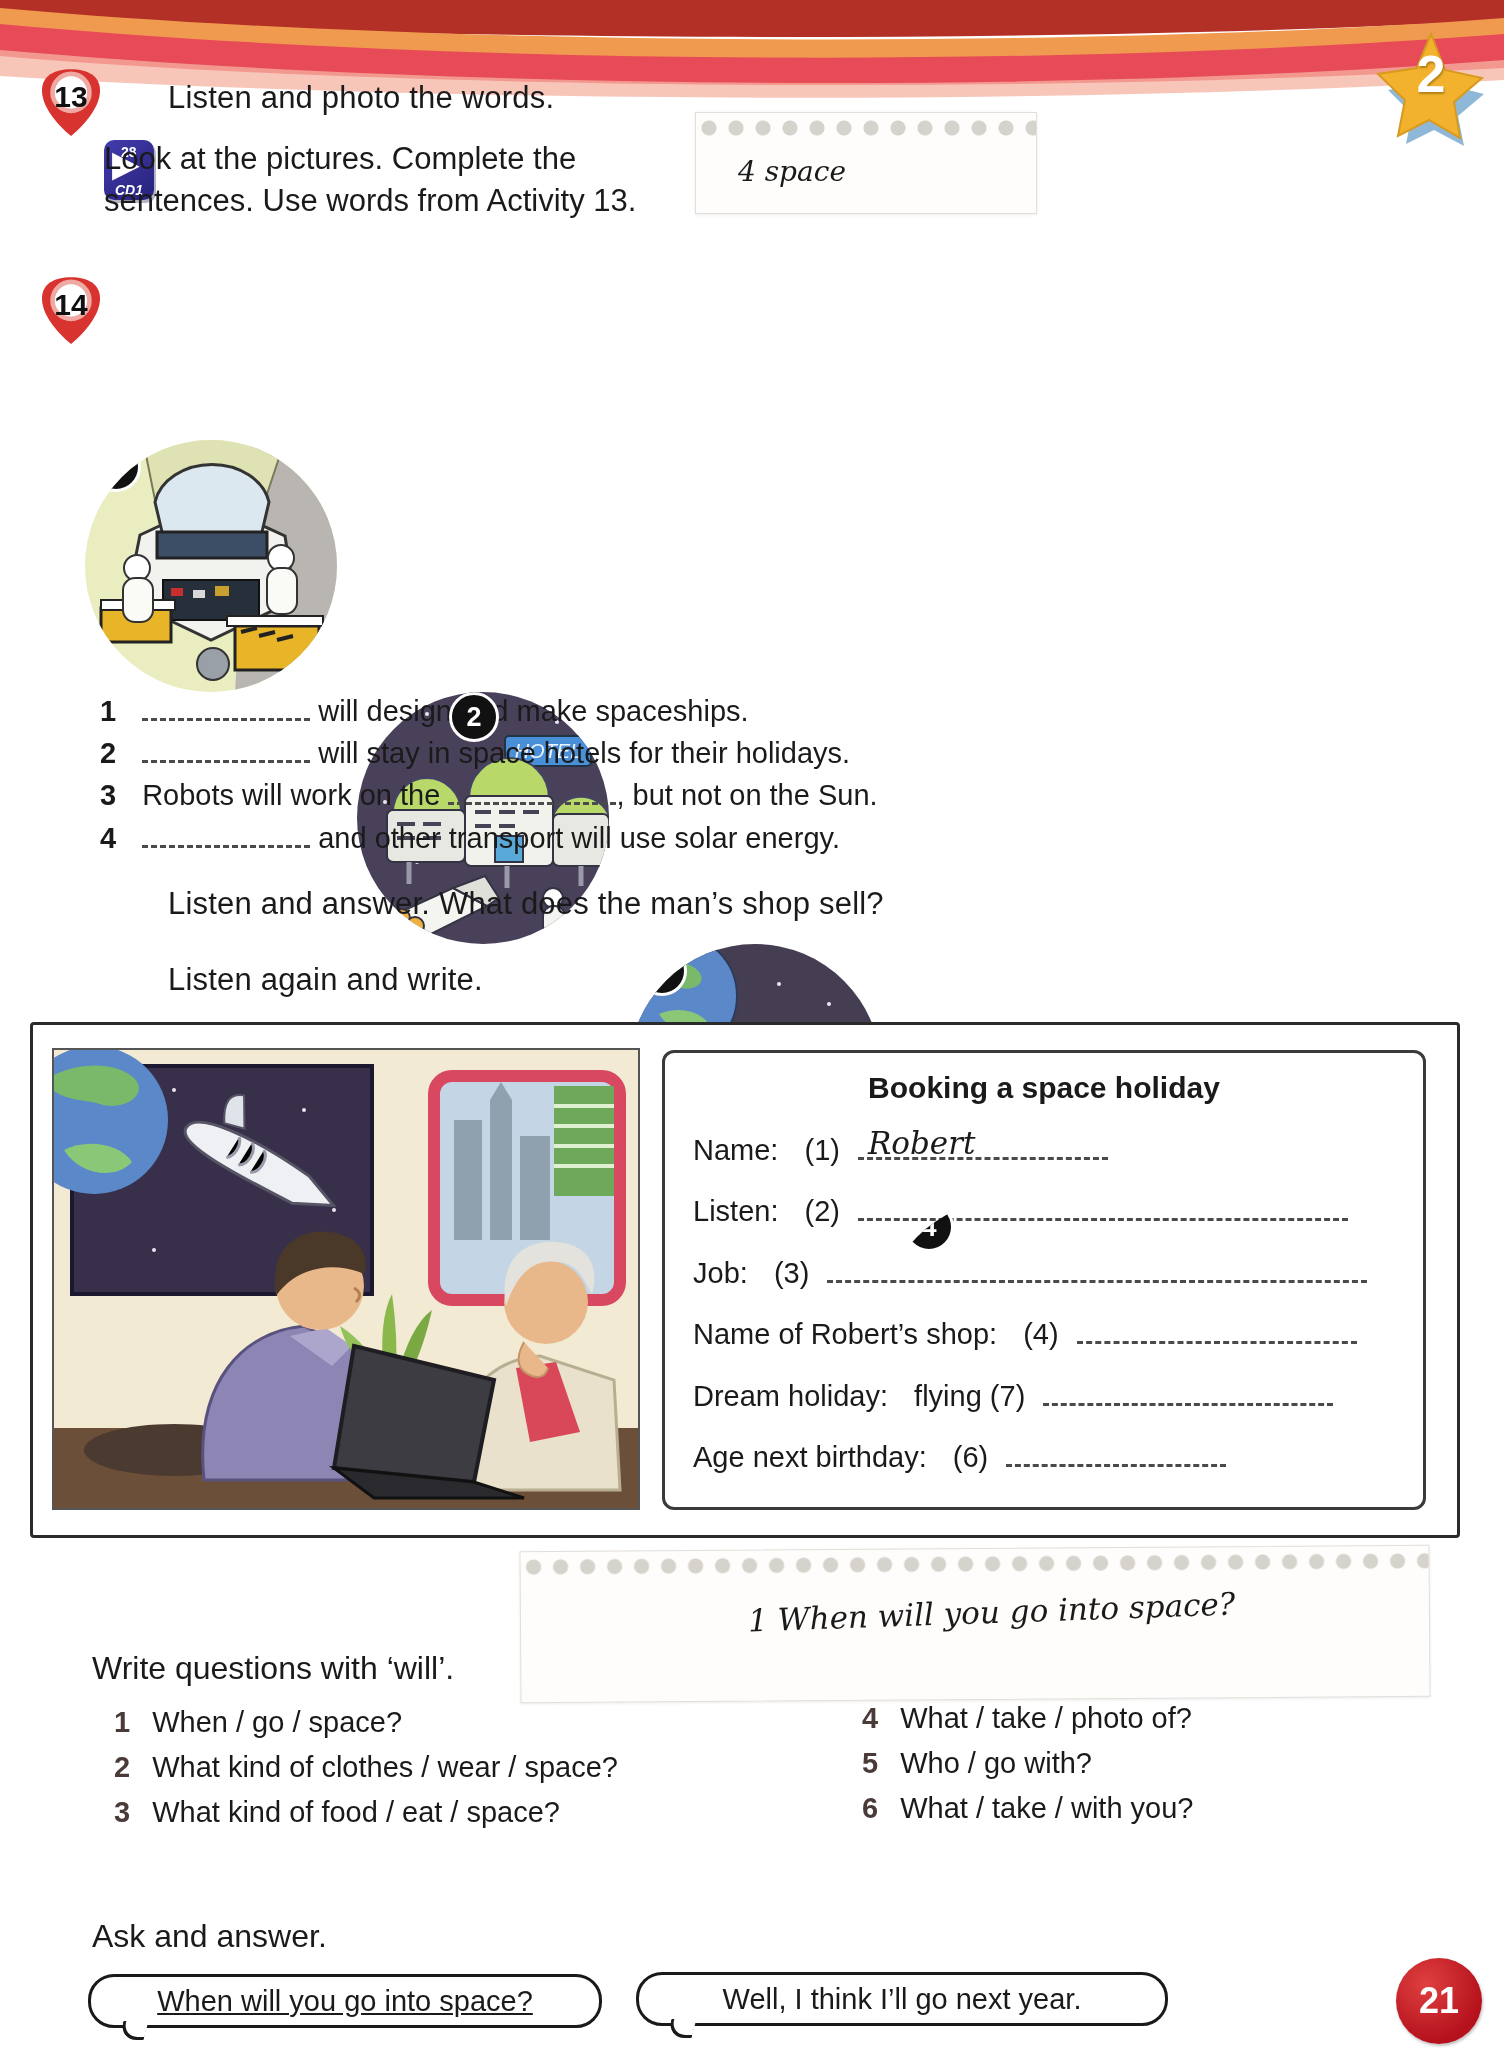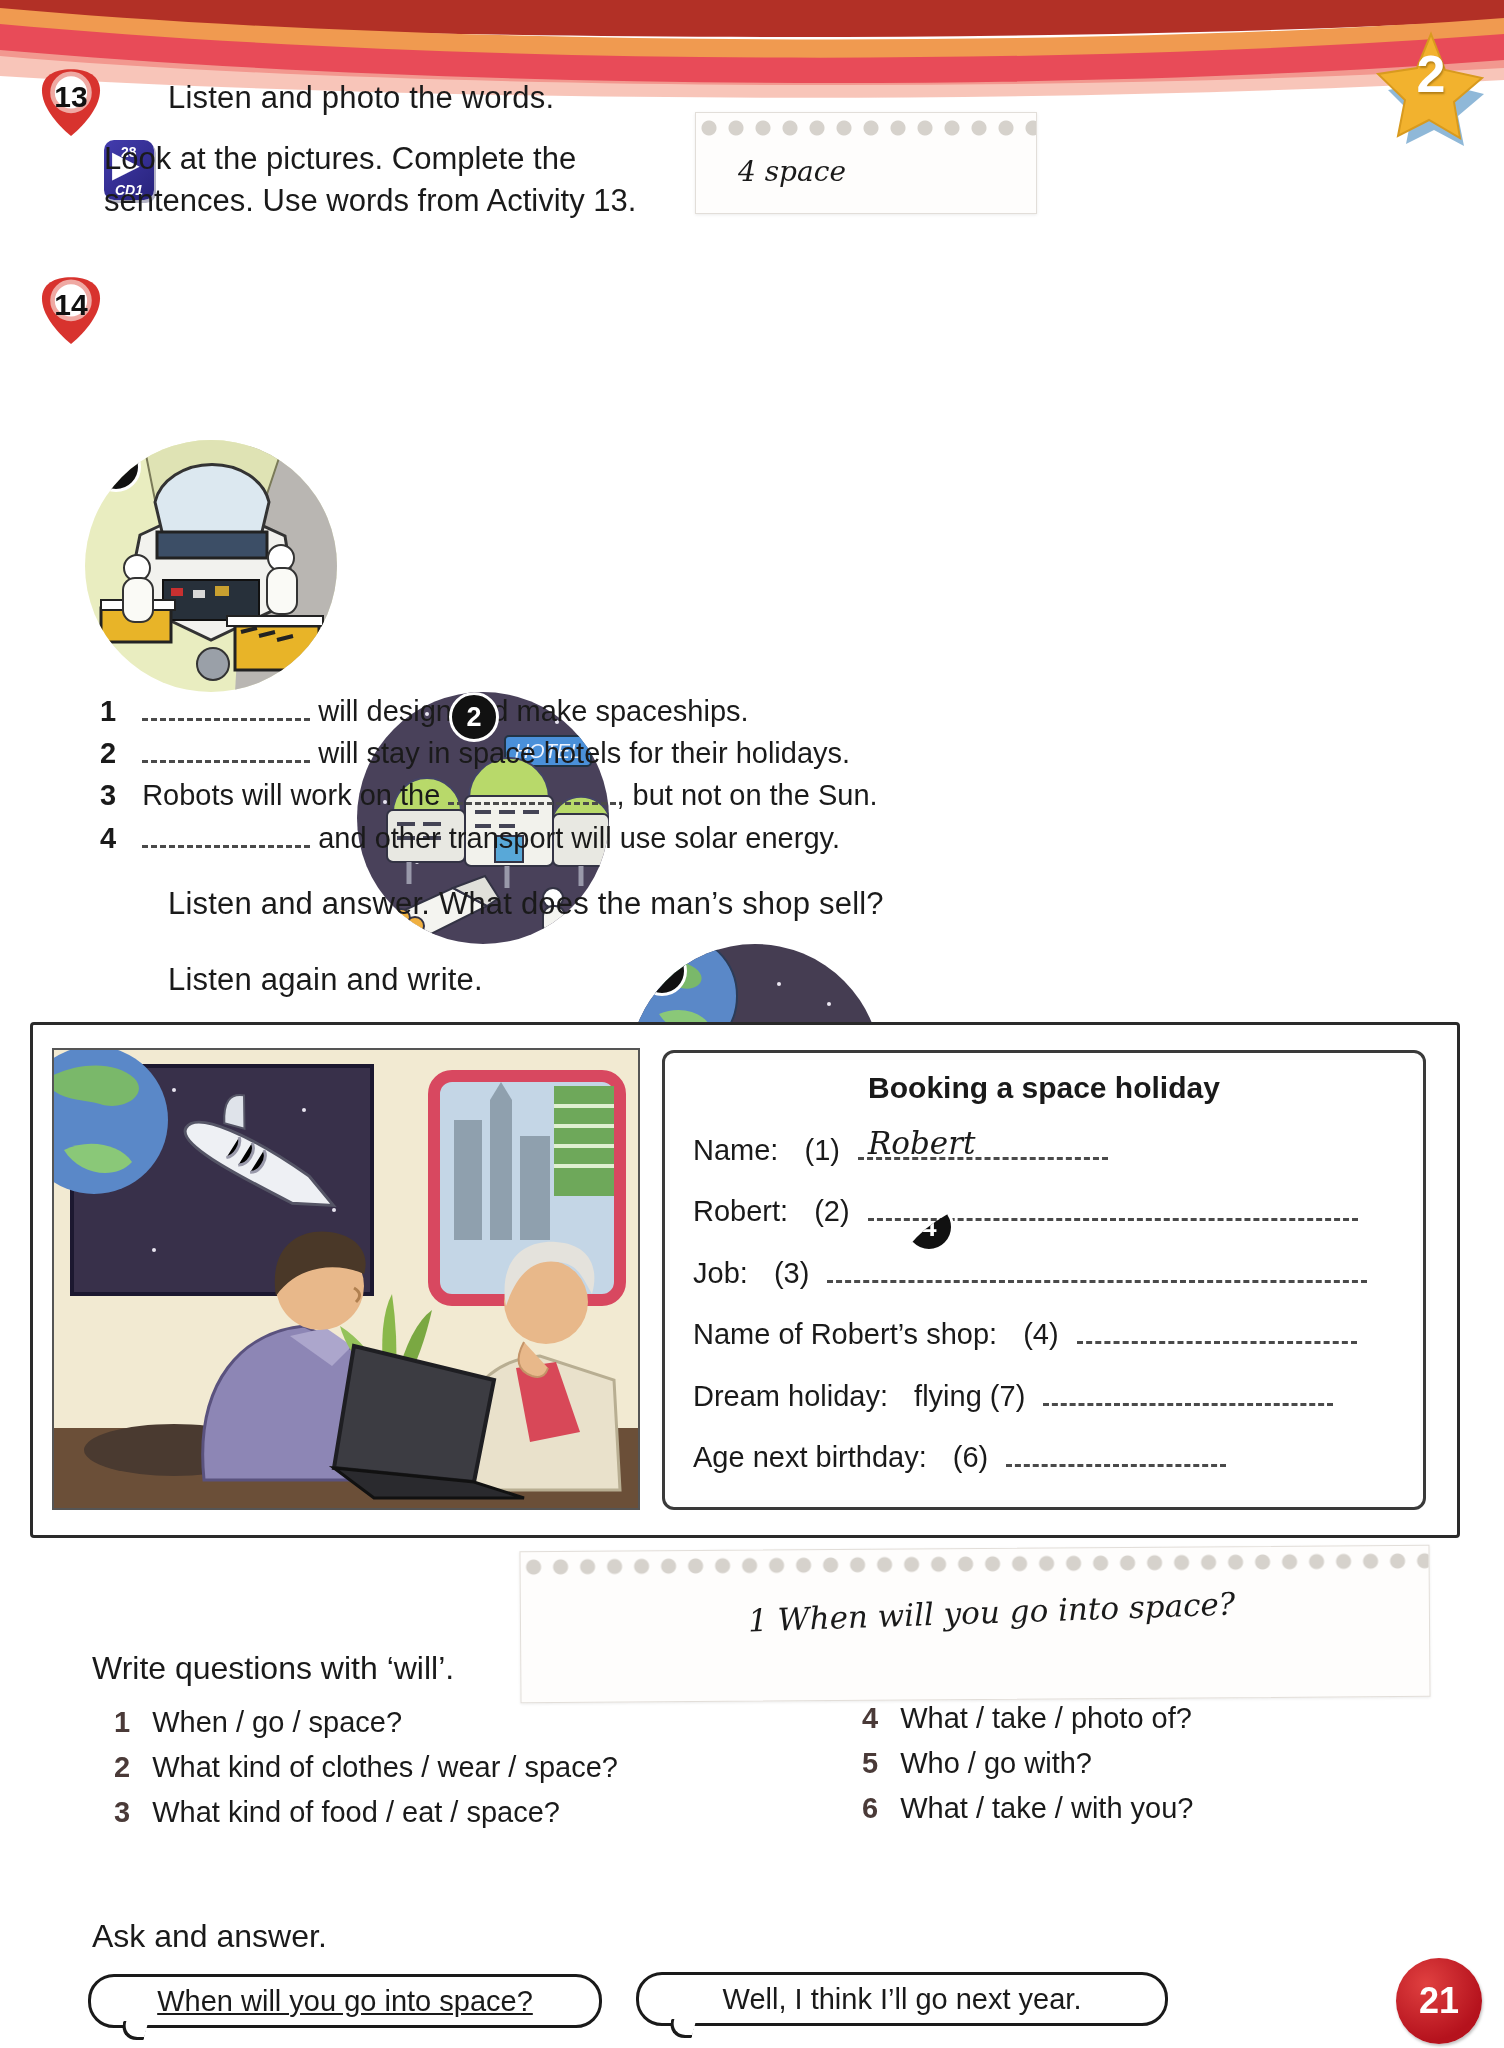--- a/index.html
+++ b/index.html
@@ -346,21 +346,21 @@
 </svg>
 
 <div id="form" class="abs">
   <div class="ftitle">Booking a space holiday</div>
   <div class="frow">
     <span class="fl">Name:</span>
     <span class="fm">(1)</span>
     <span class="blank" style="width:250px;"><span class="val hand">Robert</span></span>
   </div>
   <div class="frow">
-    <span class="fl">Robert:</span>
+    <span class="fl">Listen:</span>
     <span class="fm">(2)</span>
     <span class="blank" style="width:490px;"><span class="val hand"></span></span>
   </div>
   <div class="frow">
     <span class="fl">Job:</span>
     <span class="fm">(3)</span>
     <span class="blank" style="width:540px;"><span class="val hand"></span></span>
   </div>
   <div class="frow">
     <span class="fl">Name of Robert’s shop:</span>

